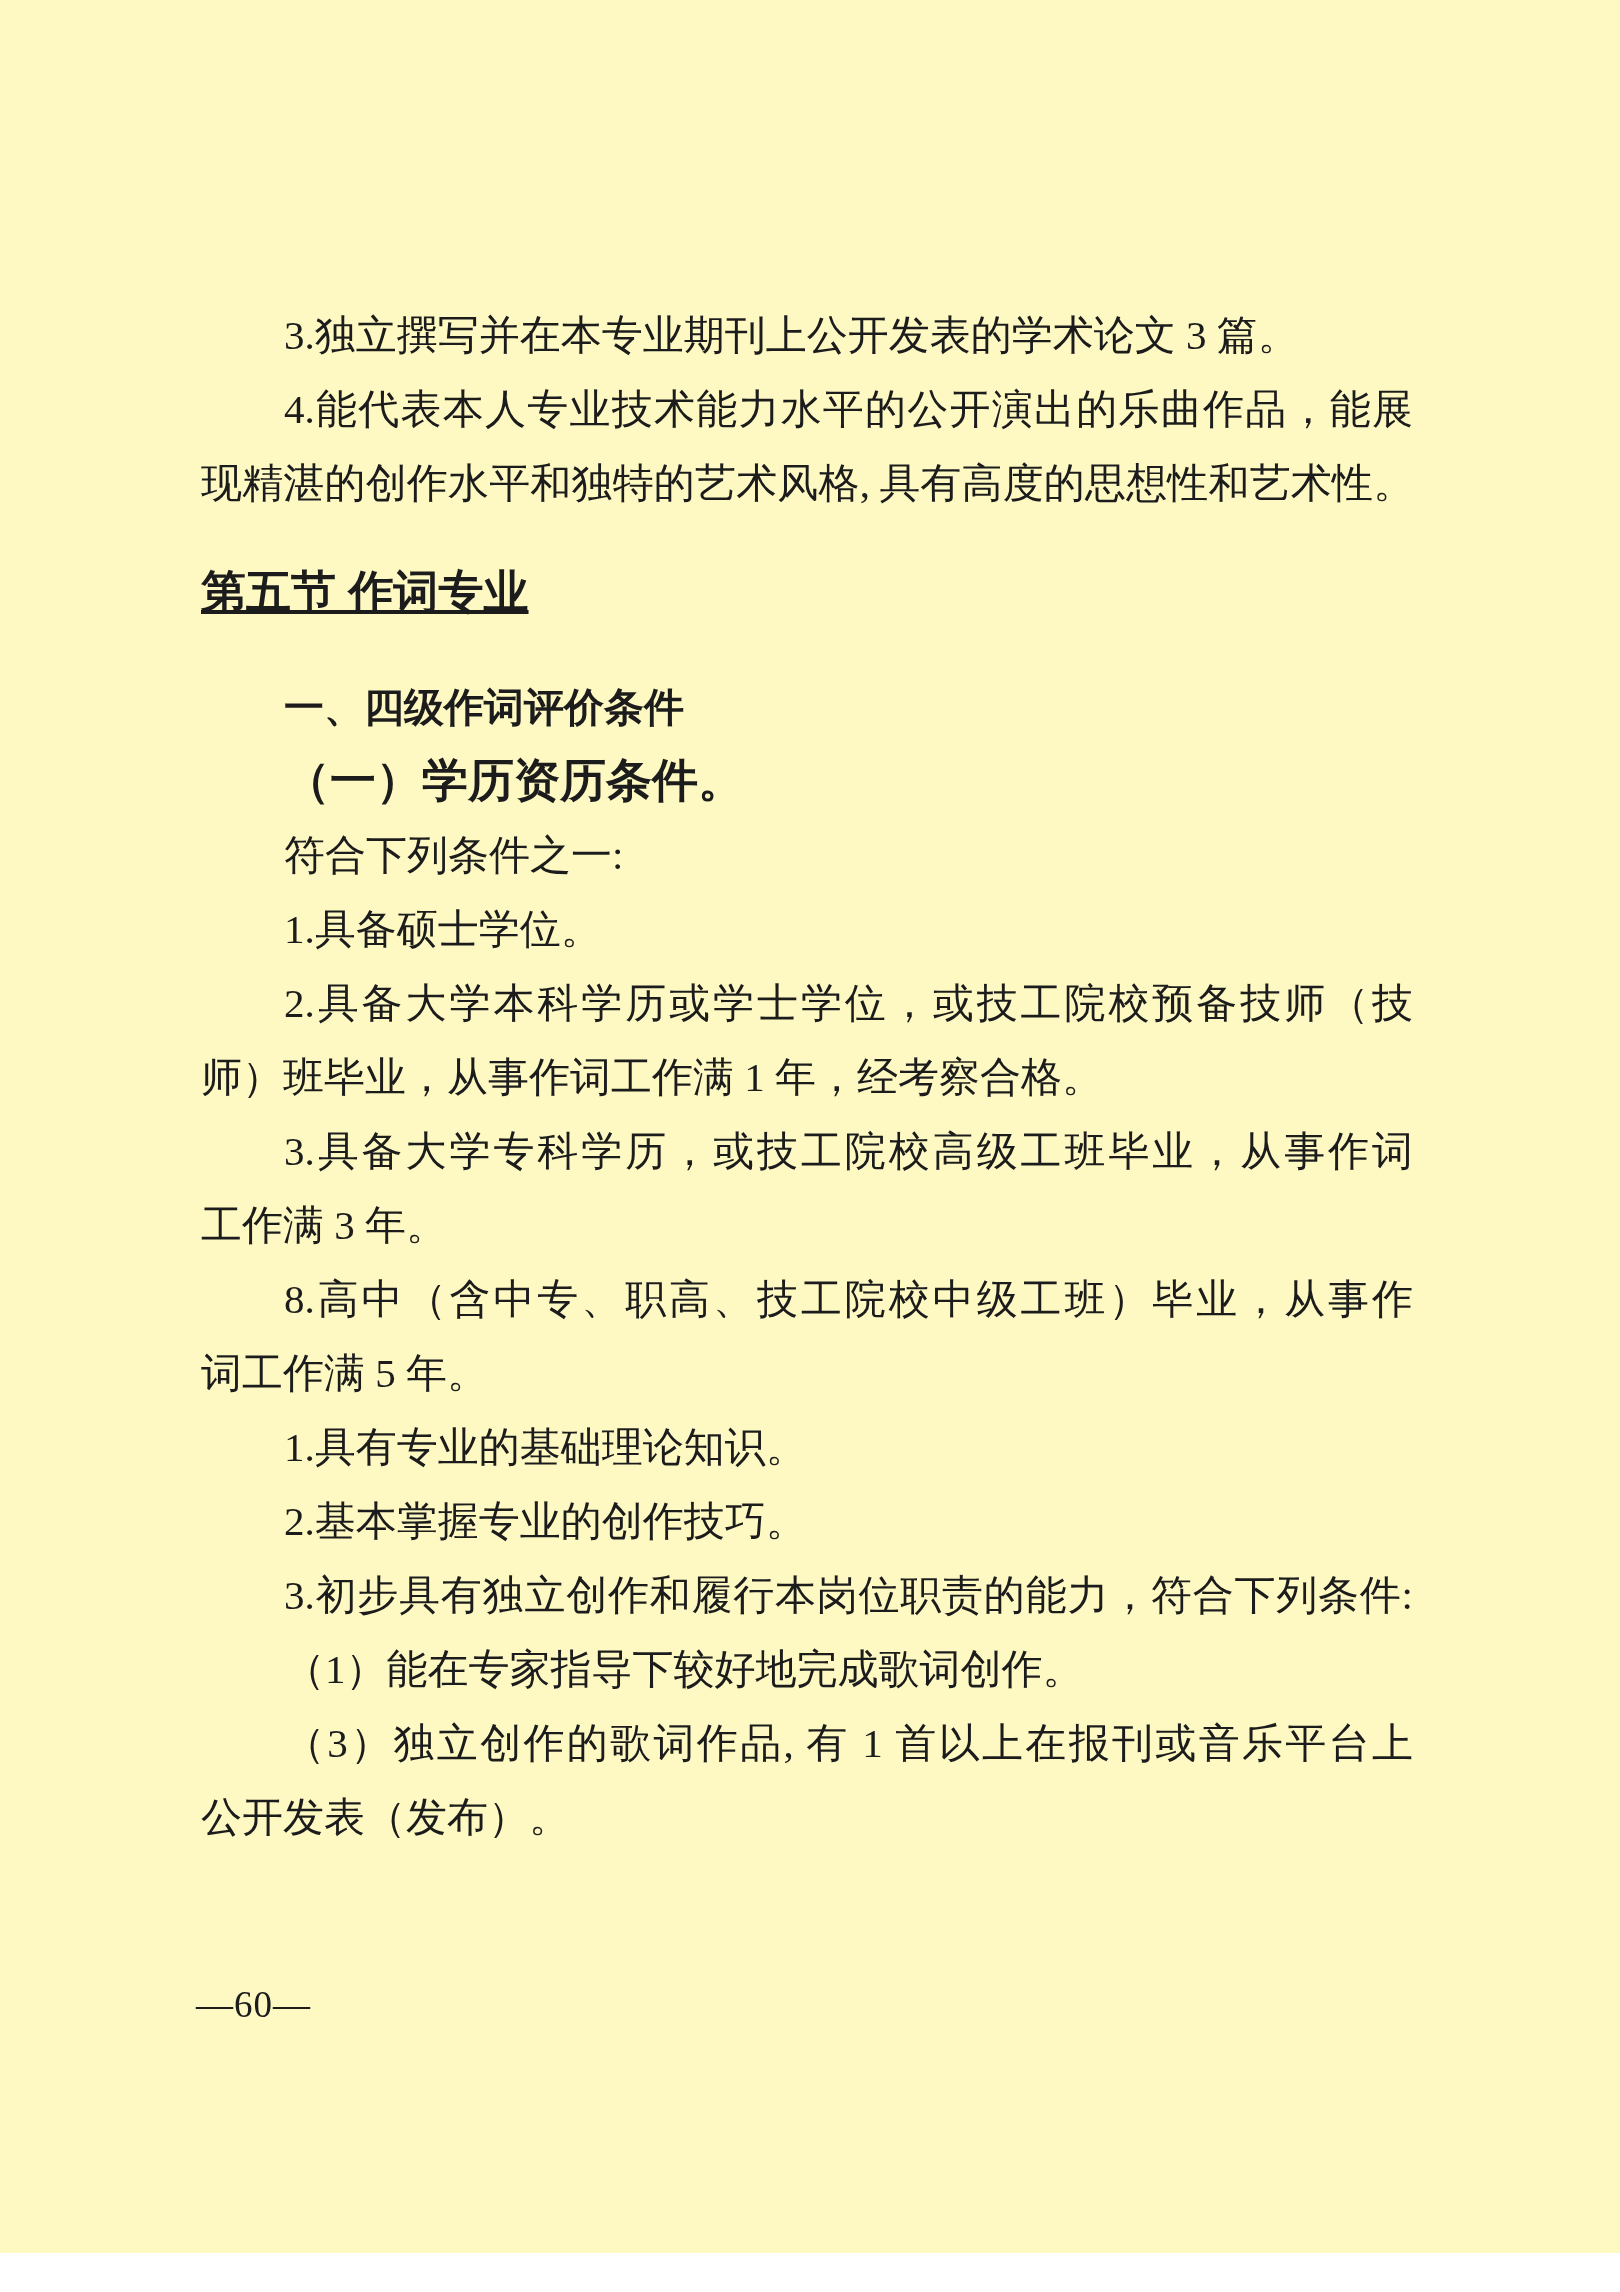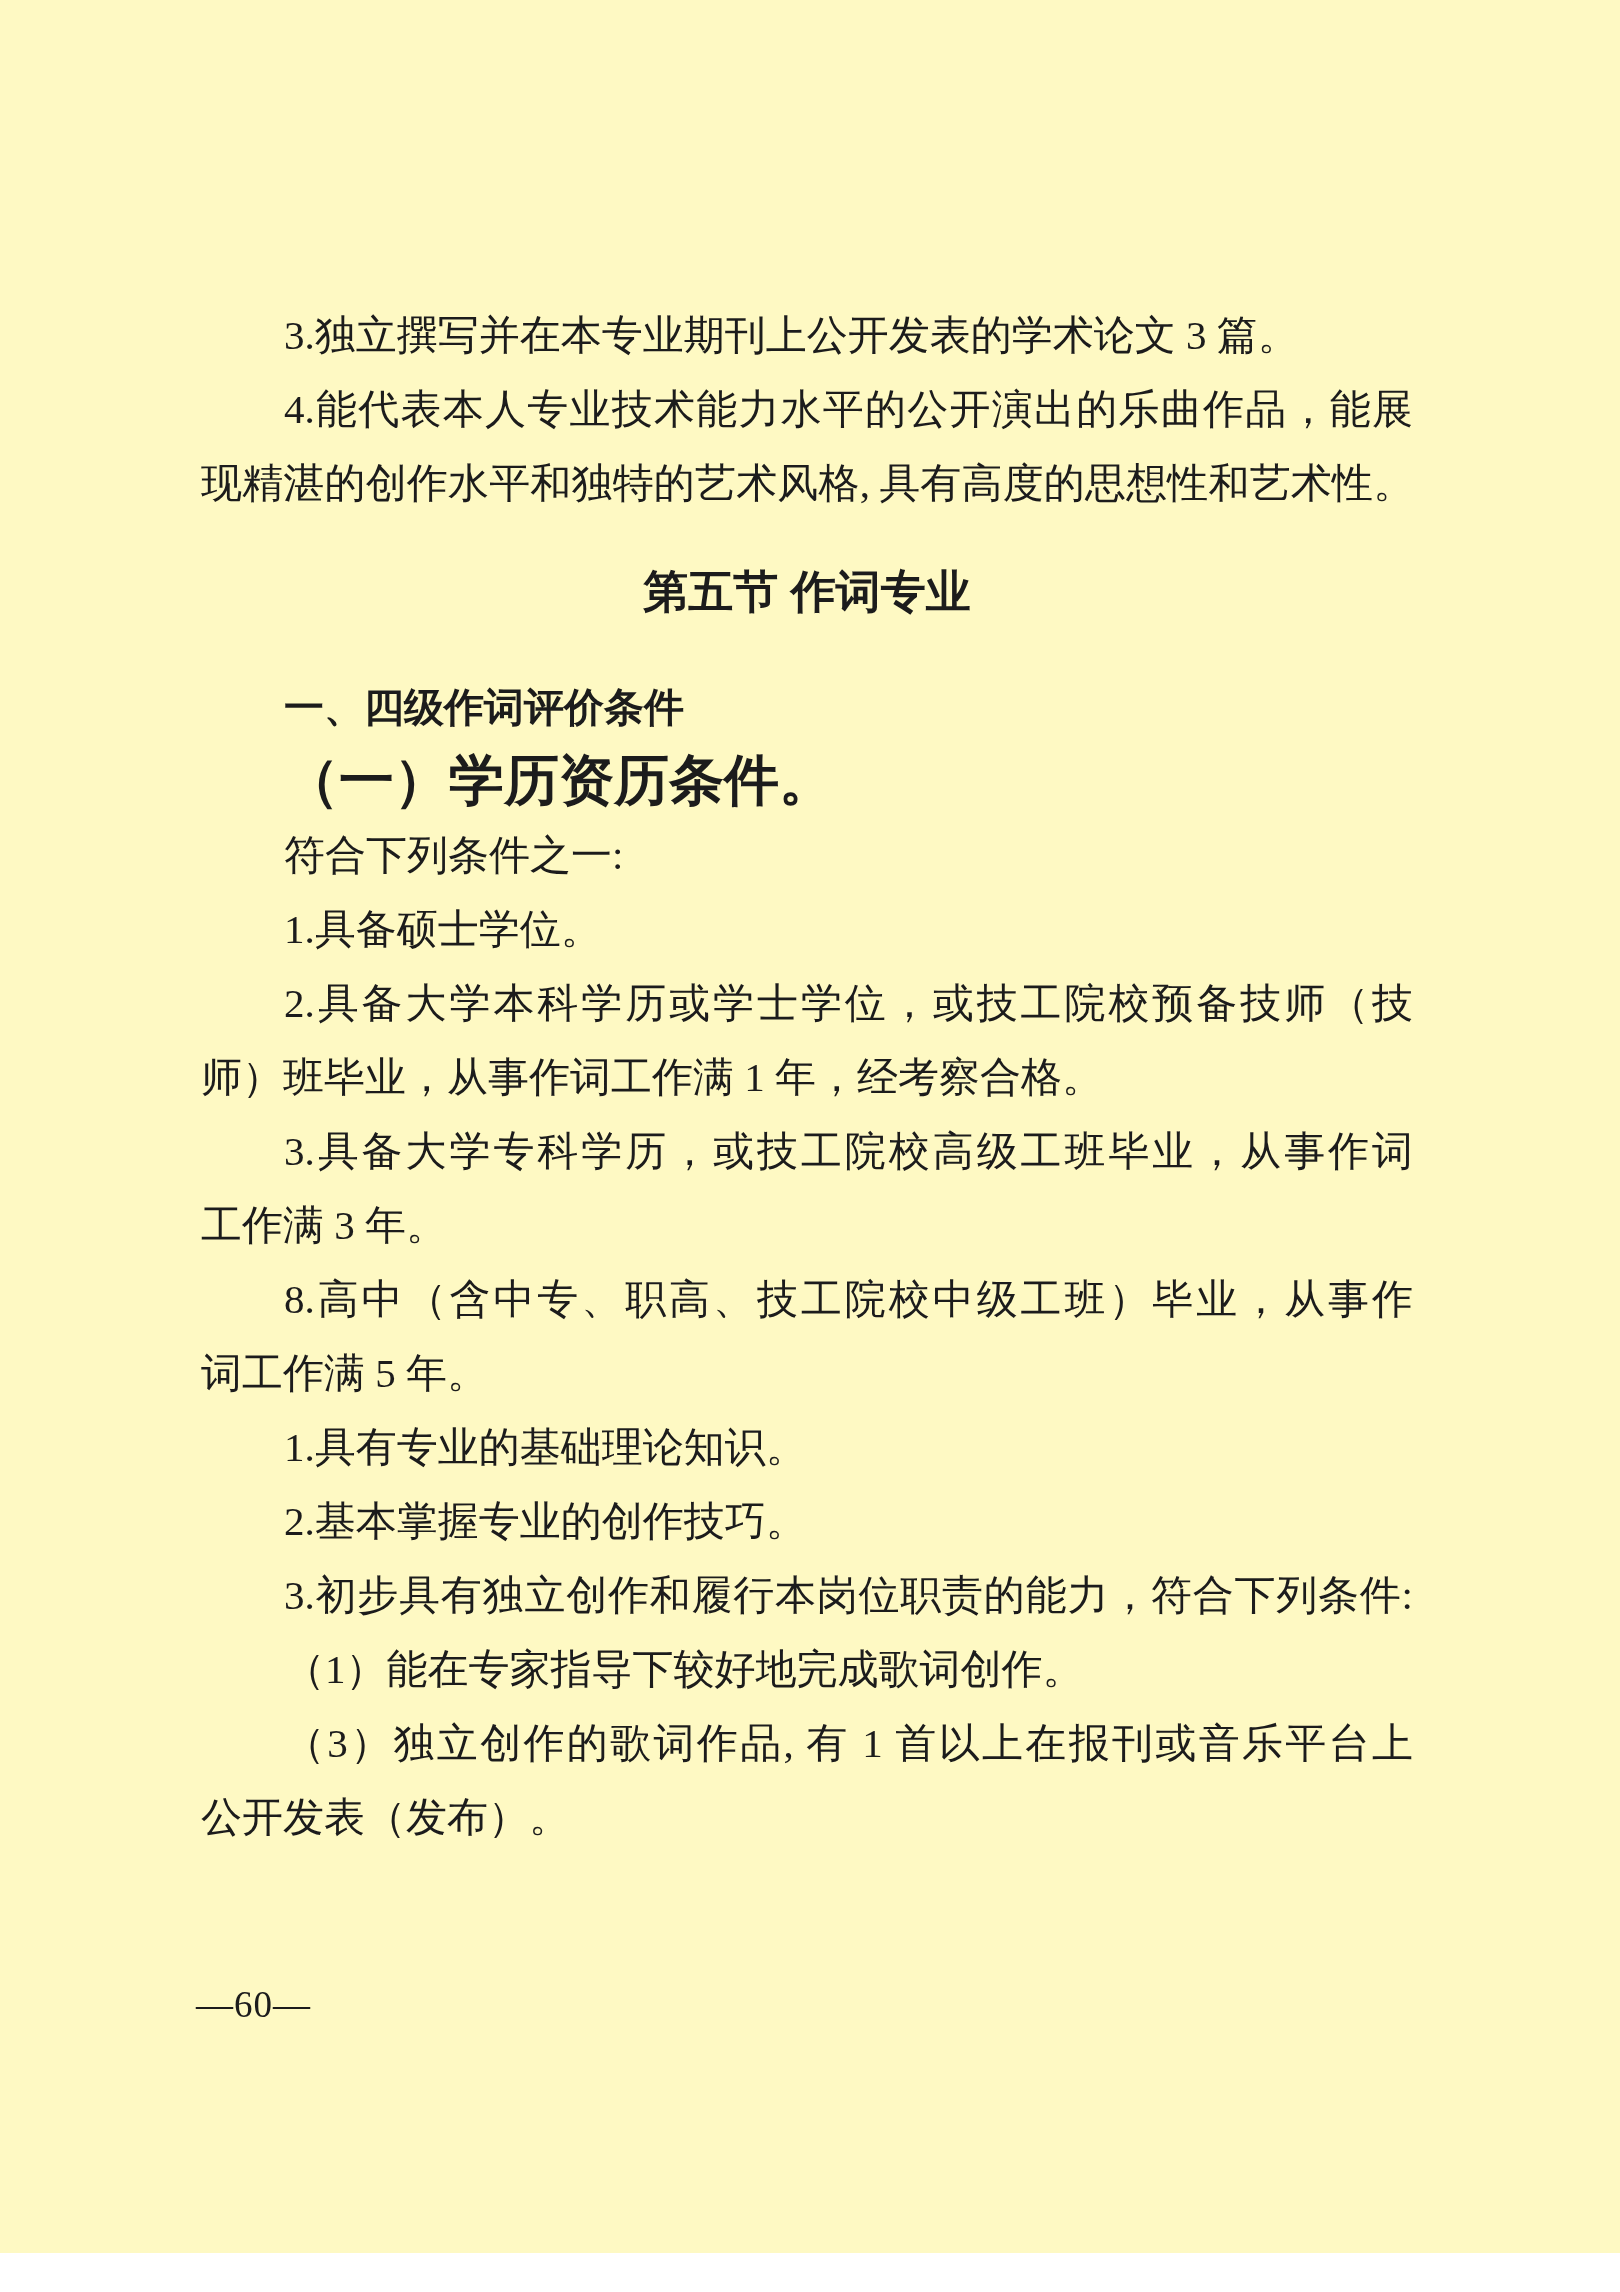--- a/index.html
+++ b/index.html
@@ -39,31 +39,32 @@
   .tight {
     letter-spacing: -1.2px;
   }
   .bold-sans {
     font-family: "Liberation Sans", "DejaVu Sans", sans-serif;
     font-weight: 700;
     font-size: 40px;
   }
   .bold-kai {
     font-weight: 700;
-    font-size: 55px;
+    font-size: 46px;
   }
   .section-heading {
     font-family: "Liberation Sans", "DejaVu Sans", sans-serif;
     font-weight: 700;
     font-size: 45px;
     line-height: 74px;
     height: 74px;
-    text-align: center;
+    text-align: left;
     margin: 35px 0 41px 0;
     white-space: nowrap;
+    text-decoration: underline;
   }
   .page-footer {
     position: absolute;
     left: 196px;
     top: 1983px;
     font-size: 37px;
     line-height: 43px;
     letter-spacing: 1px;
   }
 </style>

